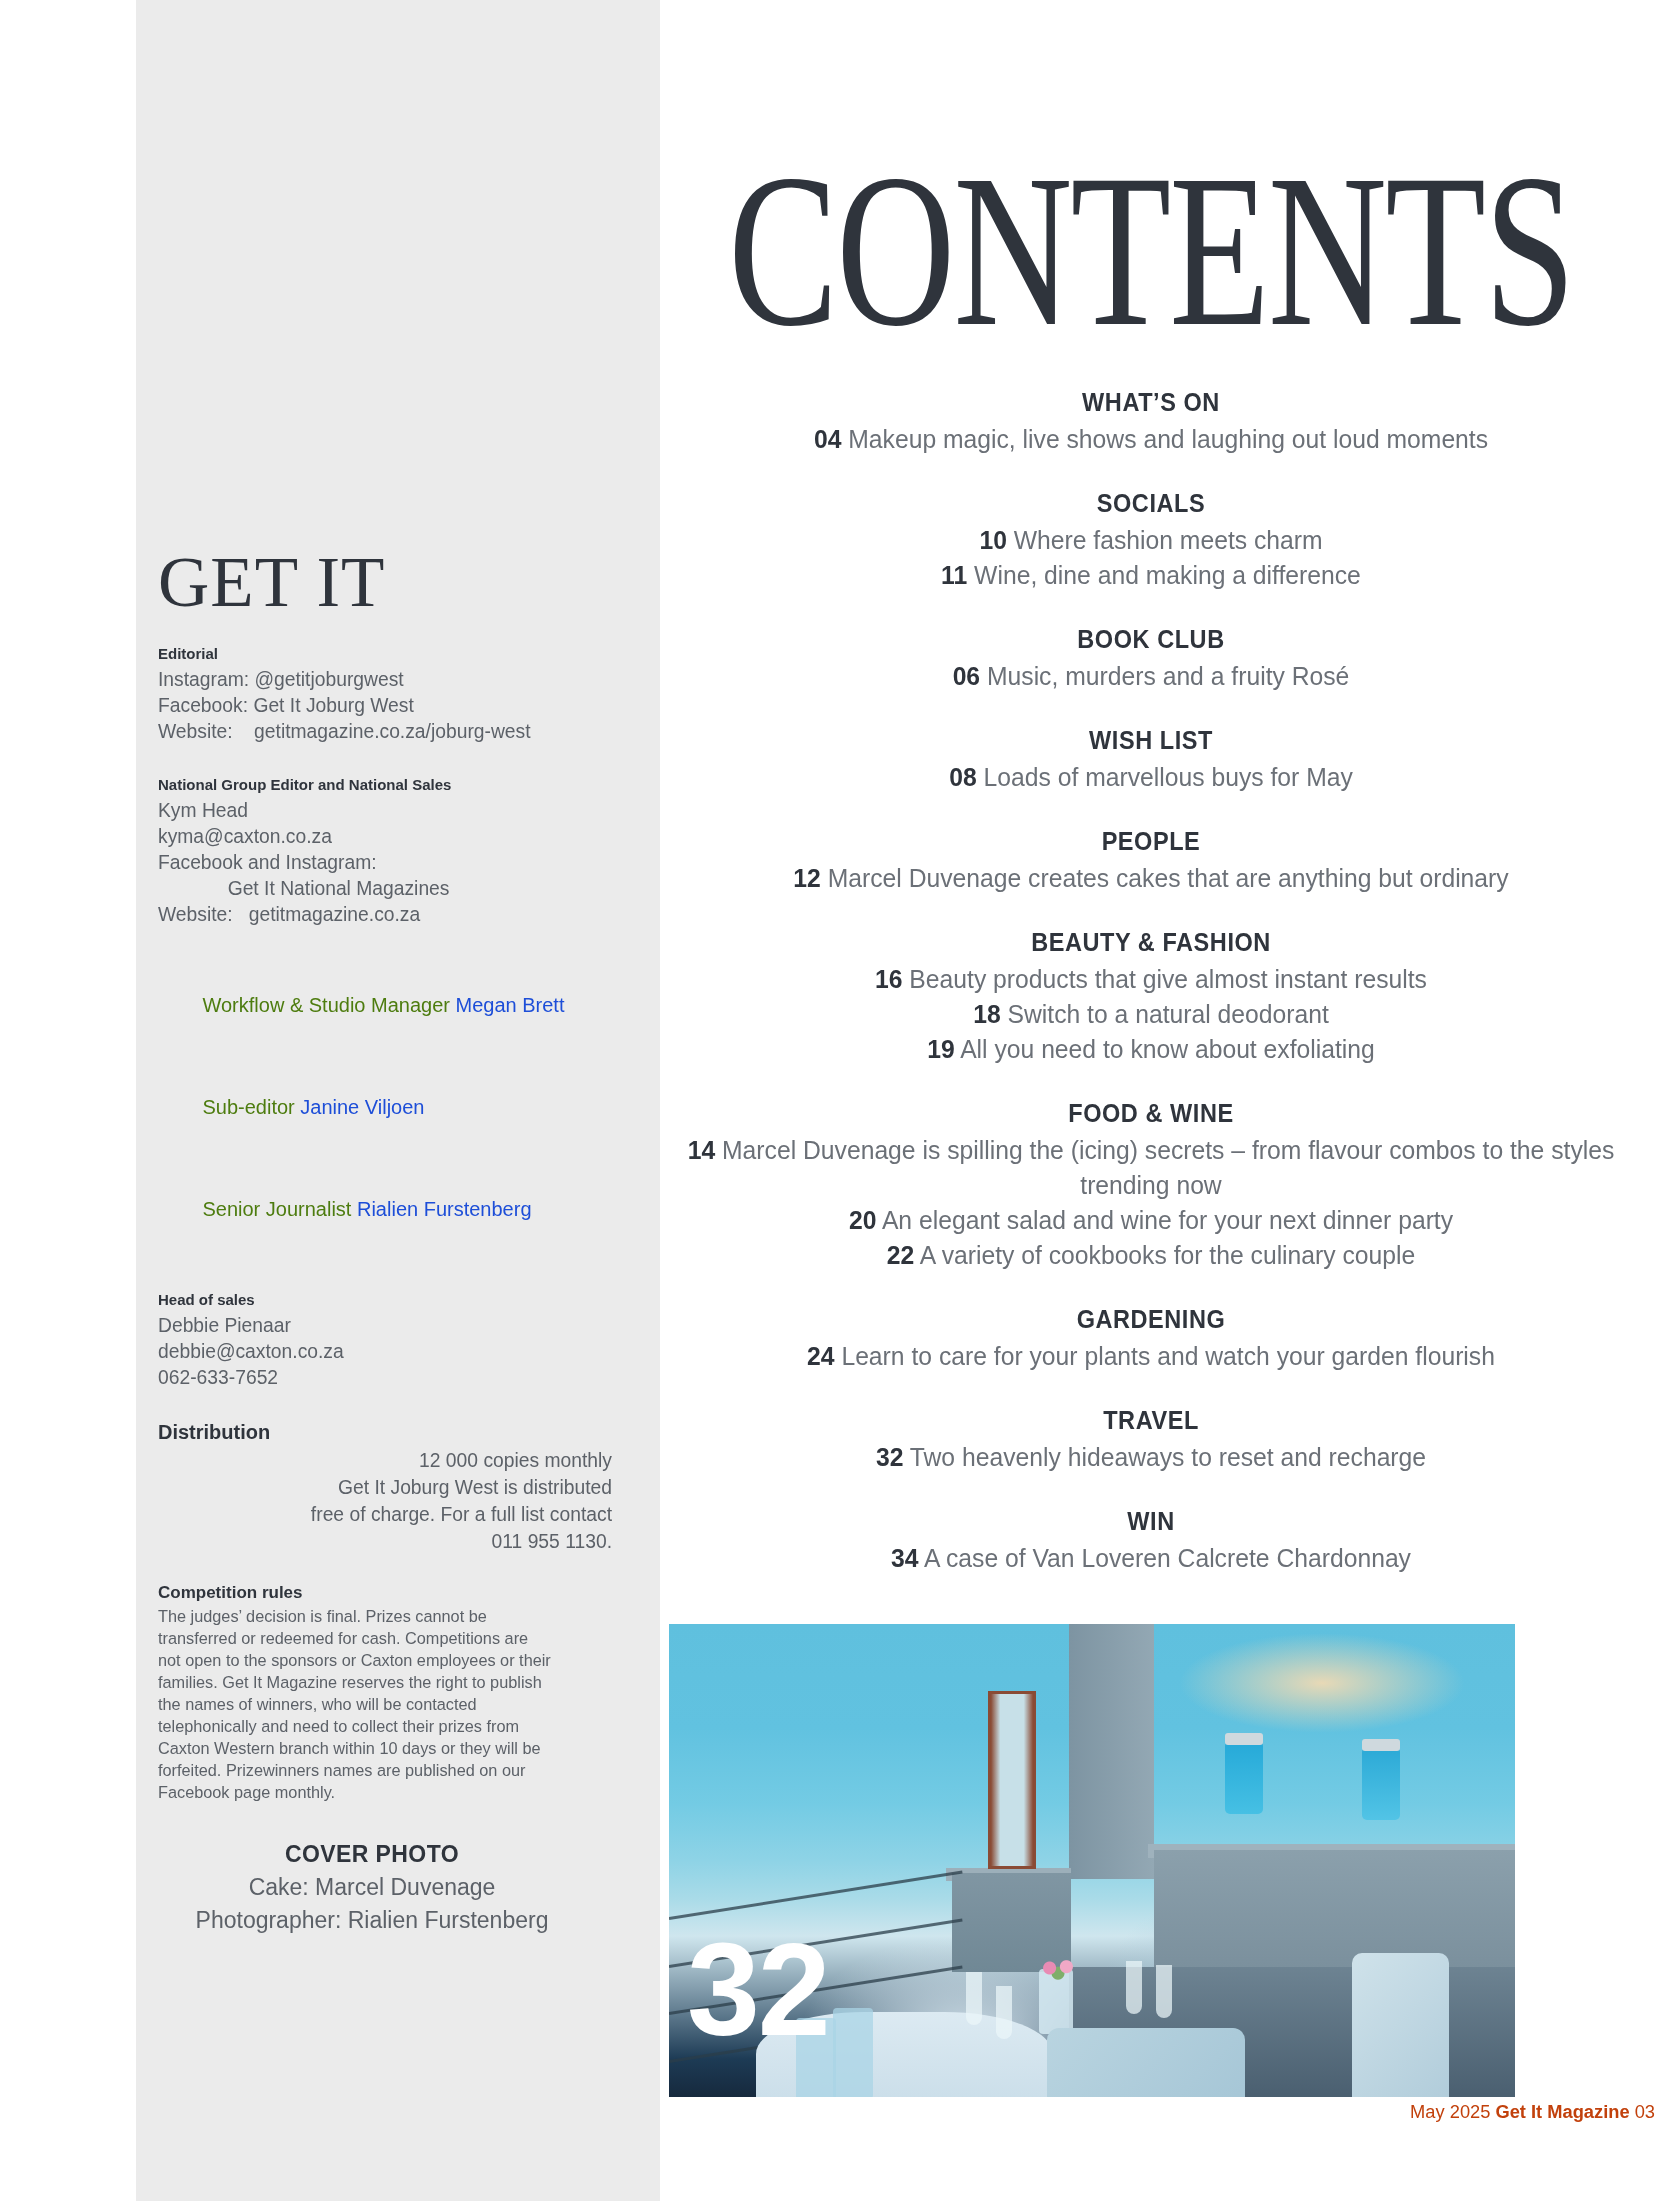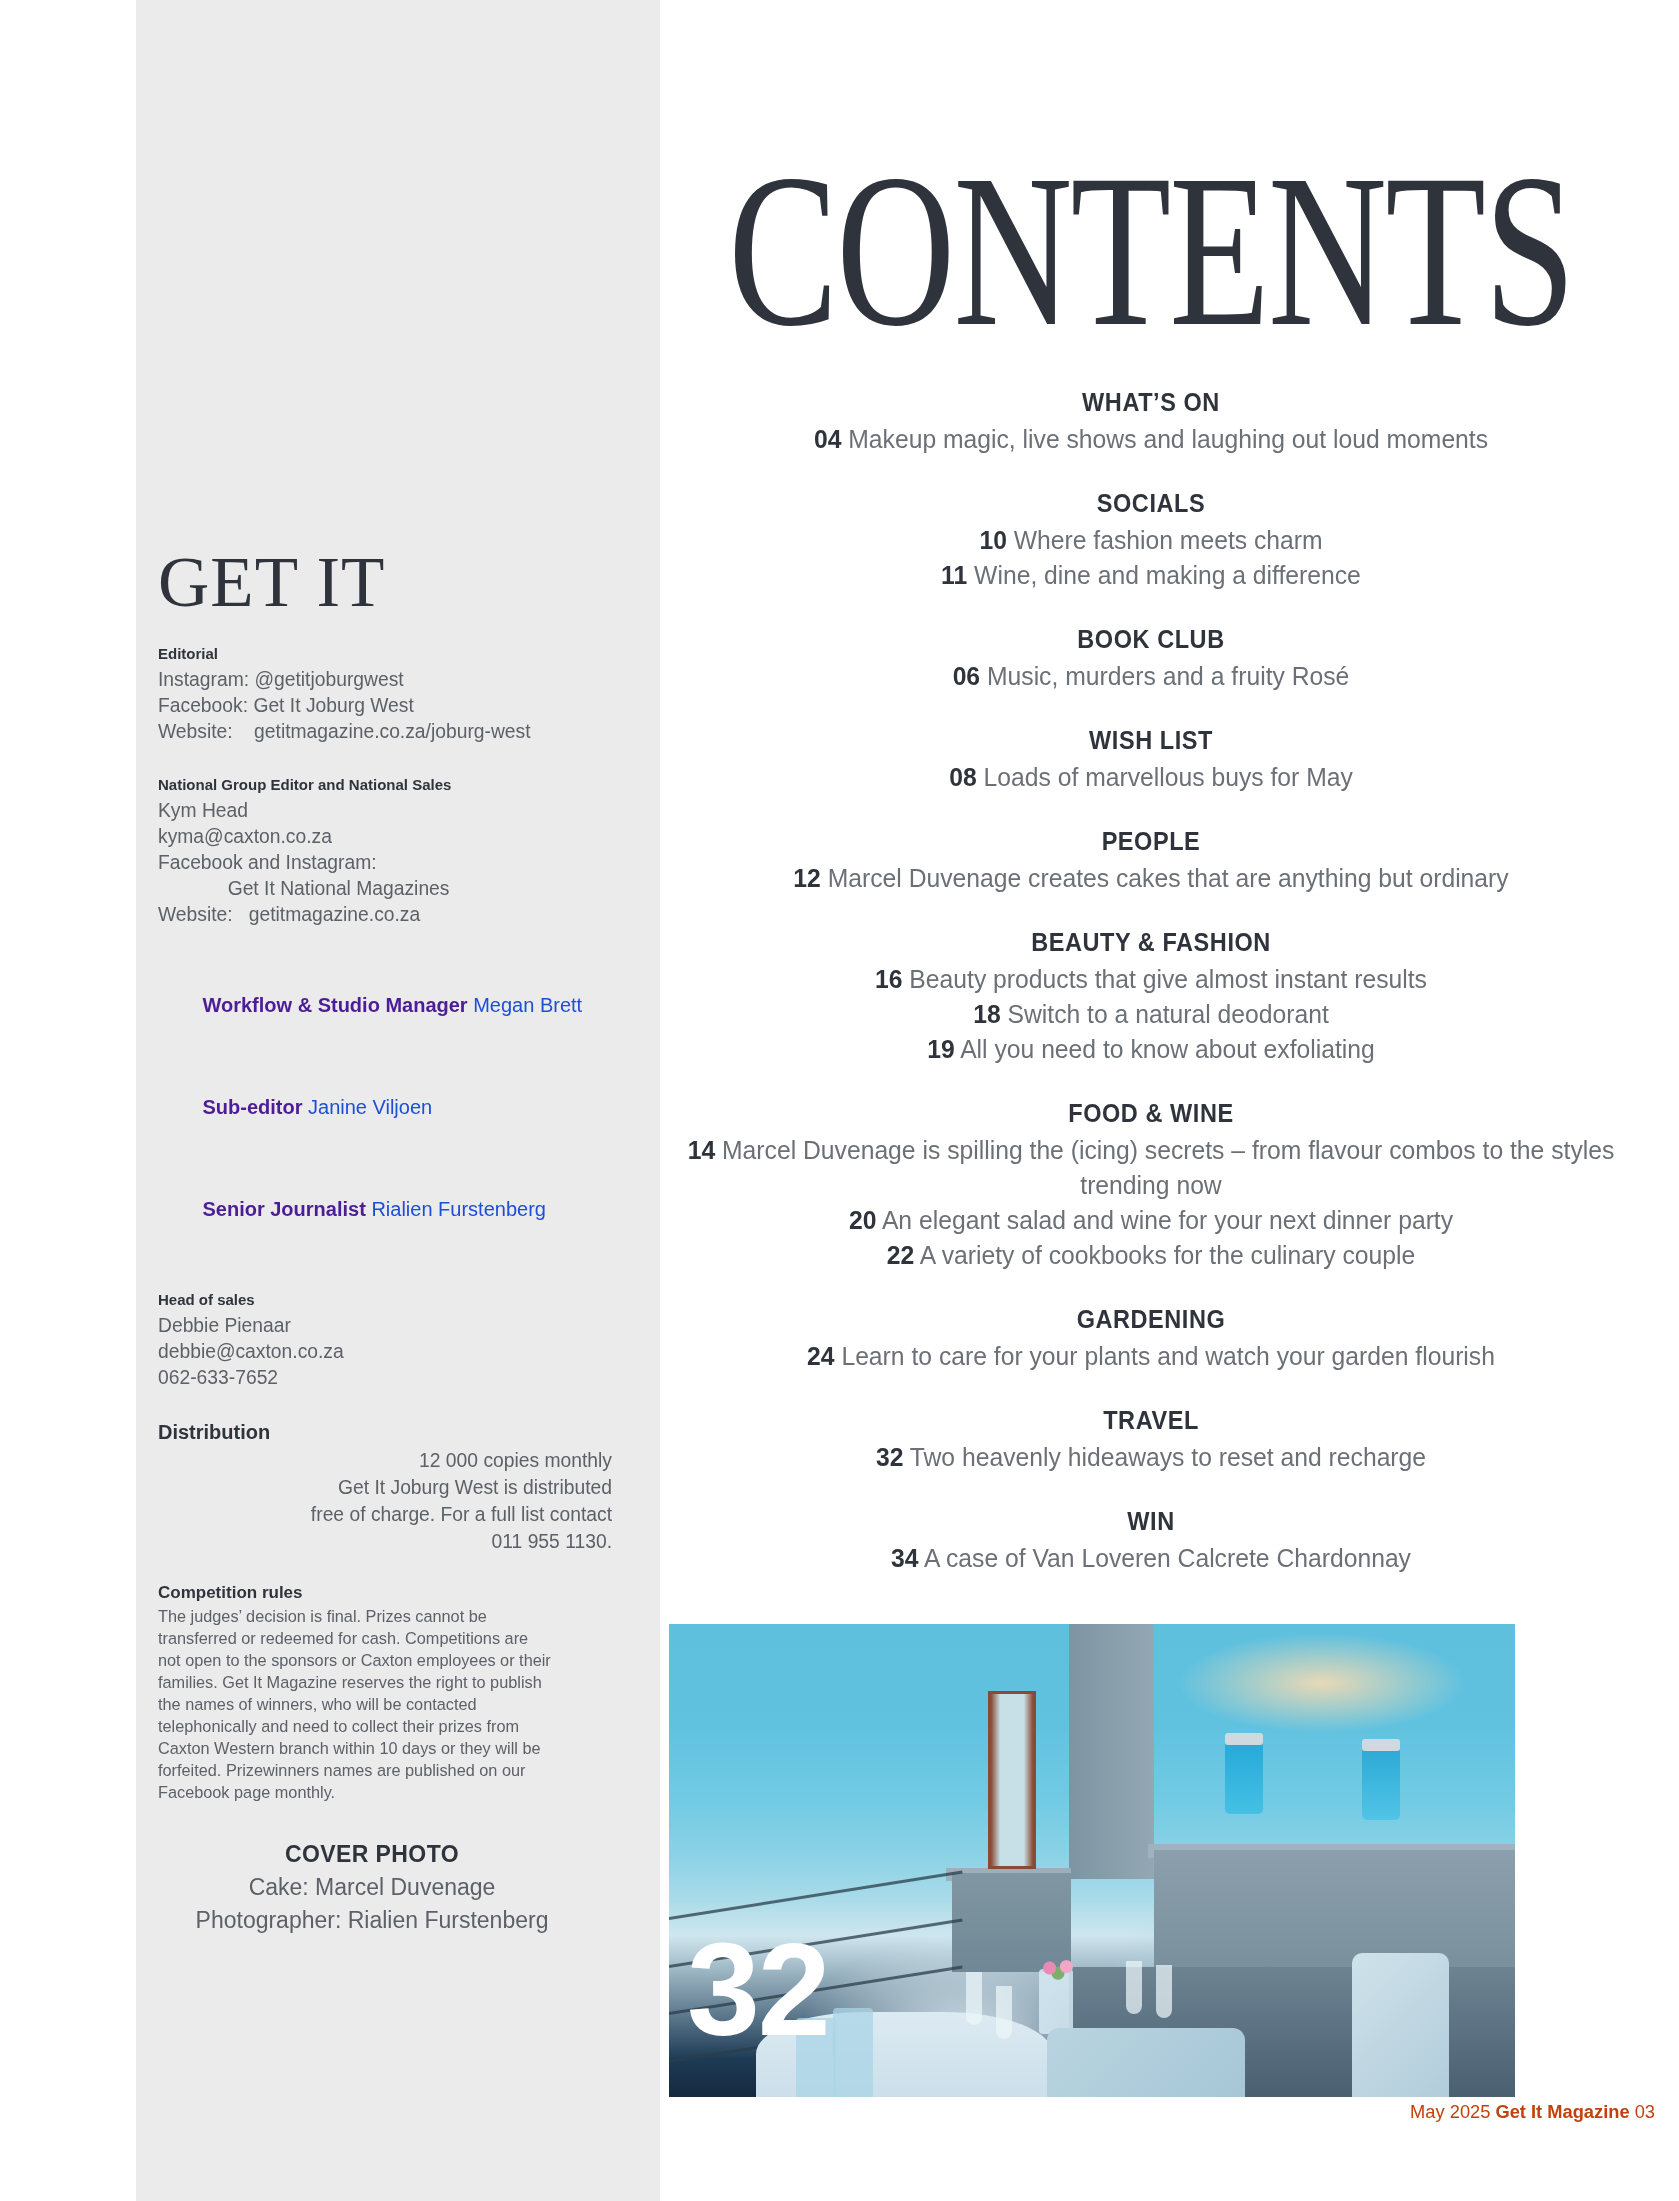--- a/index.html
+++ b/index.html
@@ -41,22 +41,22 @@
   }
   .sb-line.bold, .sb-h {
     font-weight:bold;
     color:#2f343c;
   }
   .sb-h {
     font-size:15px;
     line-height:27px;
   }
   .sb-line .lbl {
-    font-weight:bold;
-    color:#4c1d95;
+    font-weight:normal;
+    color:#4d7c0f;
     text-align:right;
   }
   .sb-line .val { font-weight:normal; color:#1d4ed8; }
 
   .roles .sb-line { line-height:34px; font-size:20px; }
 
   .dist-head { font-size:20px; font-weight:bold; color:#2f343c; line-height:30px; }
   .dist-line { font-size:19.3px; line-height:27px; color:#5c6168;text-align:right; }
 
   #comp-rules { margin-top:12px; }

